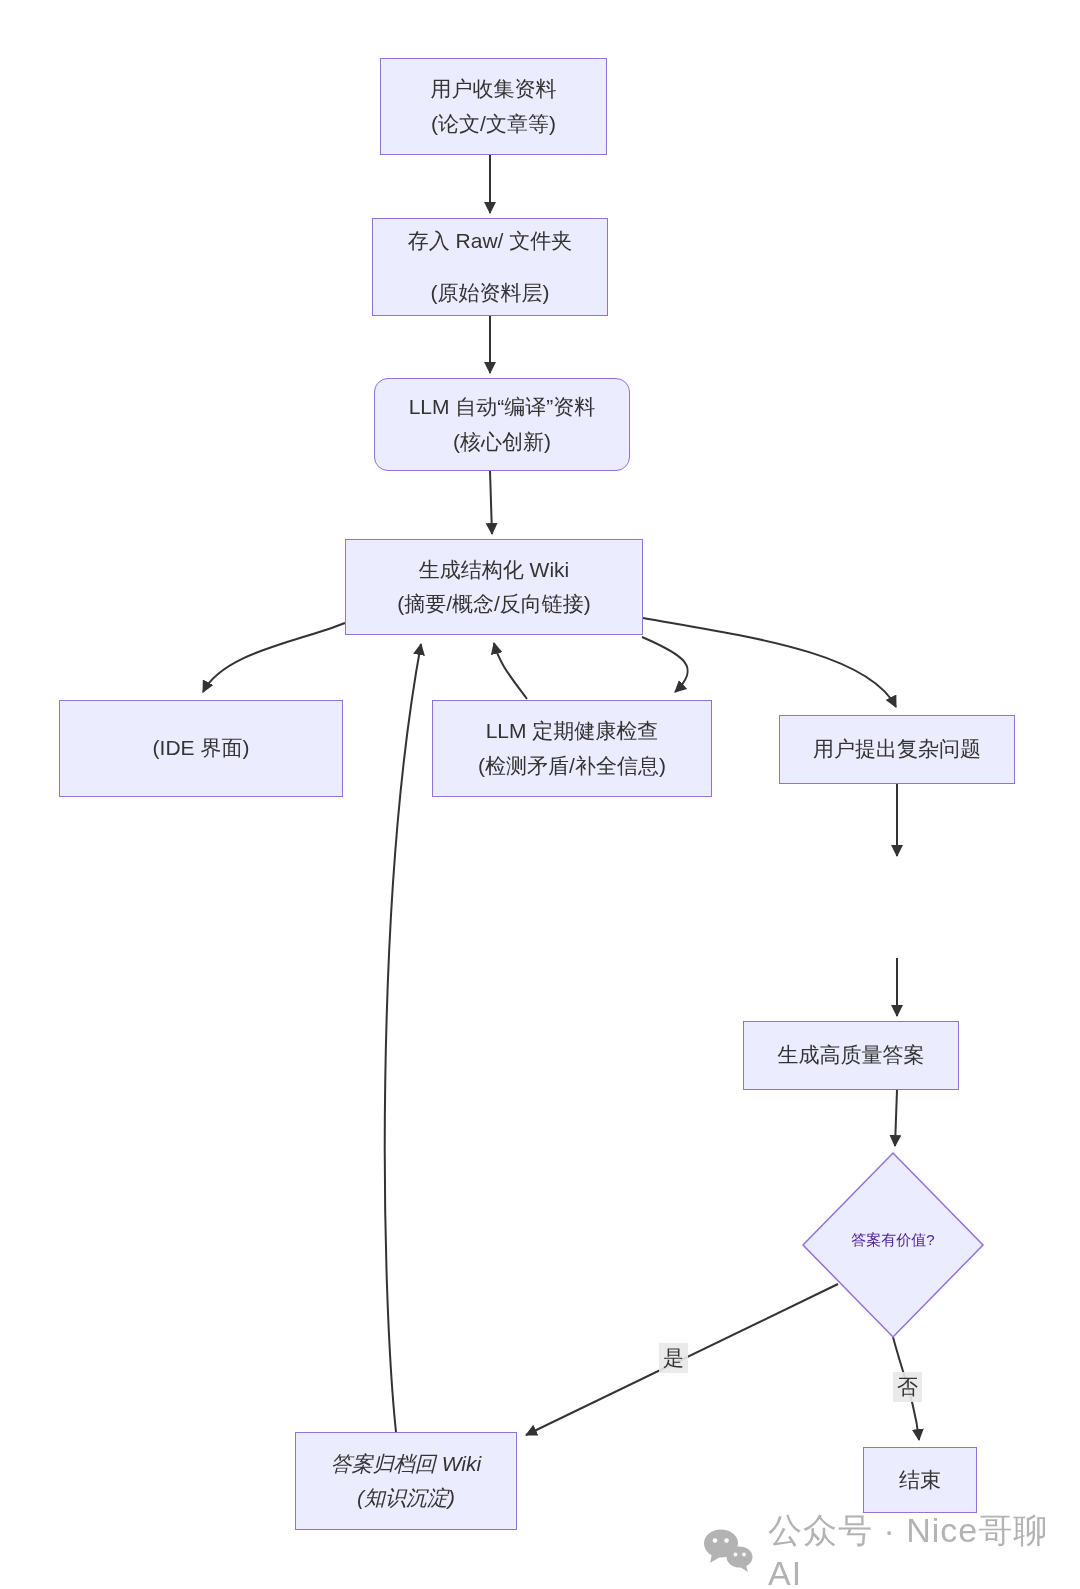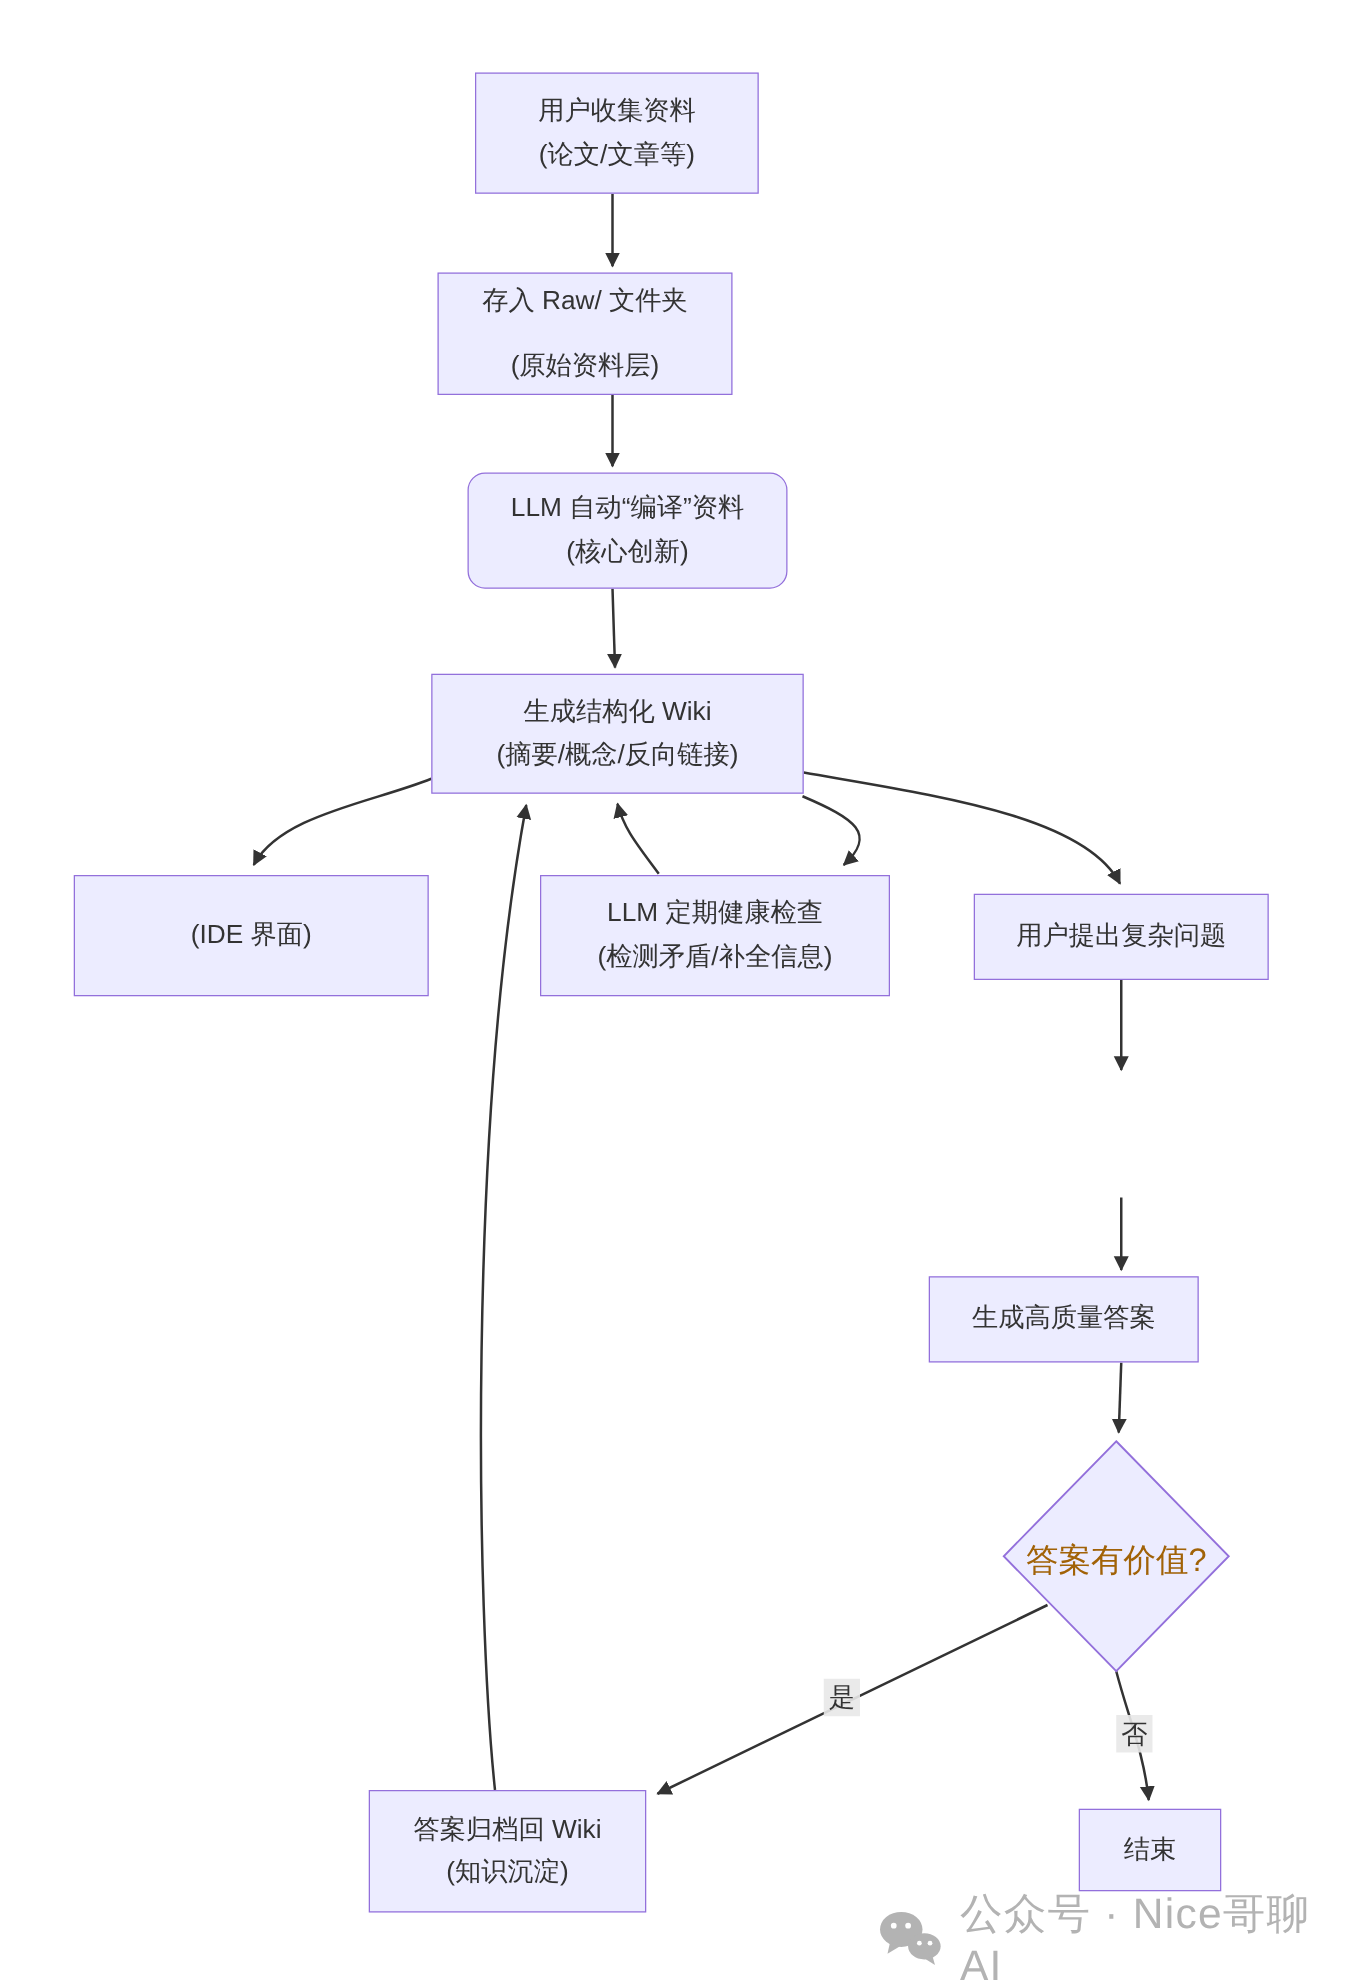--- a/index.html
+++ b/index.html
@@ -24,22 +24,22 @@
     display: flex;
     flex-direction: column;
     justify-content: center;
     align-items: center;
     text-align: center;
     font-size: 21px;
     line-height: 1.62;
   }
   .decision-label {
     position: absolute;
-    color: #a16207;
-    font-size: 26px;
+    color: #4c1d95;
+    font-size: 15px;
     text-align: center;
   }
   .edge-label {
     position: absolute;
     background: rgba(232,232,232,0.9);
     color: #333333;
     font-size: 21px;
     padding: 1px 4px;
     text-align: center;
   }
@@ -95,21 +95,21 @@
     <path d="M396,1432 C381,1290 374,900 421,644" stroke="#333333" stroke-width="2" marker-end="url(#arrow)"></path>
 
     <polygon points="893,1153 983,1245 893,1337 803,1245" fill="#ECECFF" stroke="#9370DB" stroke-width="1.5"></polygon>
   </svg>
 
   <div class="node" style="left:380px; top:58px; width:227px; height:97px;">
     <div>用户收集资料</div>
     <div>(论文/文章等)</div>
   </div>
 
-  <div class="node" style="left:350px; top:218px; width:236px; height:98px;gap:18px;">
+  <div class="node" style="left:372px; top:218px; width:236px; height:98px;gap:18px;">
     <div>存入 Raw/ 文件夹</div>
     <div>(原始资料层)</div>
   </div>
 
   <div class="node" style="left:374px; top:378px; width:256px; height:93px;border-radius:14px;">
     <div>LLM 自动“编译”资料</div>
     <div>(核心创新)</div>
   </div>
 
   <div class="node" style="left:345px; top:539px; width:298px; height:96px;">
@@ -130,21 +130,21 @@
     <div>用户提出复杂问题</div>
   </div>
 
 
   <div class="node" style="left:743px; top:1021px; width:216px; height:69px;text-align:right;">
     <div>生成高质量答案</div>
   </div>
 
   <div class="decision-label" style="left:803px; top:1231px; width:180px;">答案有价值?</div>
 
-  <div class="node" style="left:295px; top:1432px; width:222px; height:98px;">
+  <div class="node" style="left:295px; top:1432px; width:222px; height:98px;font-style:italic;">
     <div>答案归档回 Wiki</div>
     <div>(知识沉淀)</div>
   </div>
 
   <div class="node" style="left:863px; top:1447px; width:114px; height:66px;">
     <div>结束</div>
   </div>
 
   <div class="edge-label" style="left:659px; top:1343px;">是</div>
   <div class="edge-label" style="left:893px; top:1372px;">否</div>

